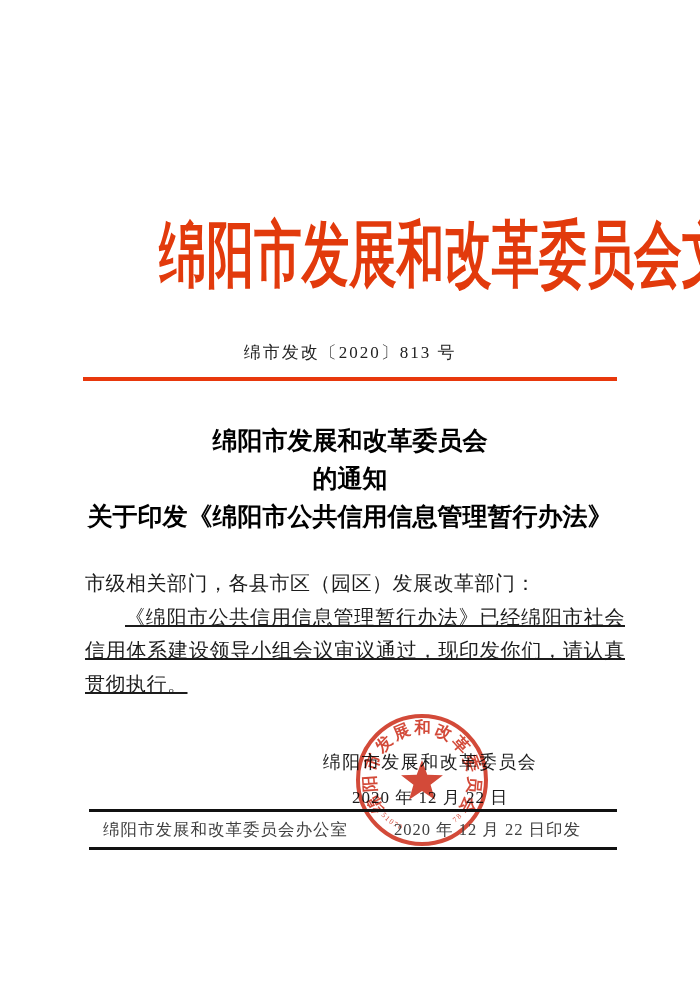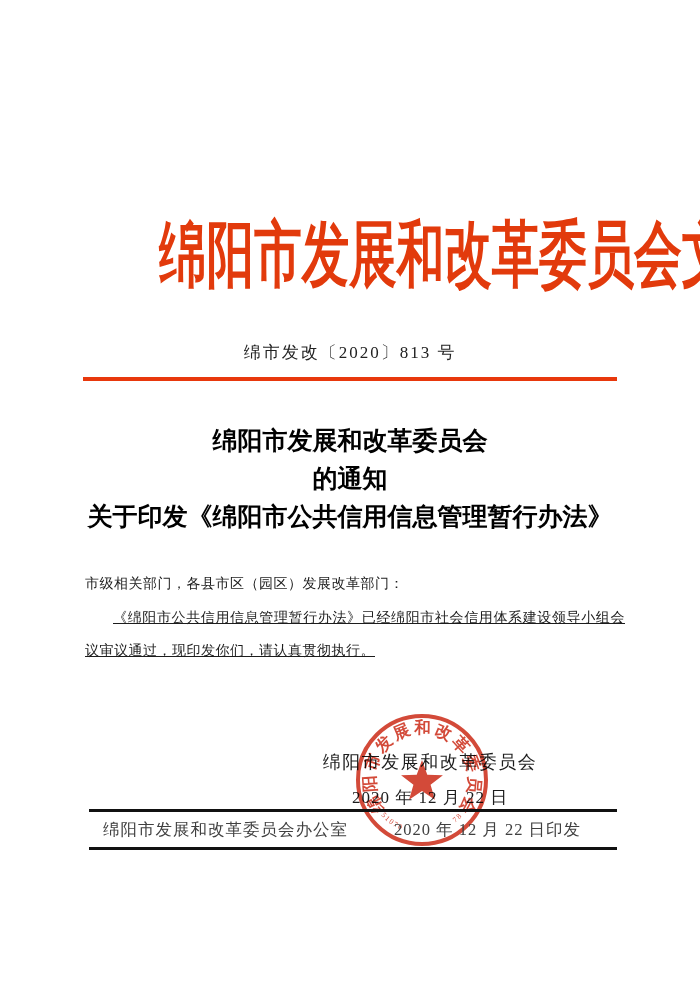--- a/index.html
+++ b/index.html
@@ -36,21 +36,21 @@
   }
   
   .notice-title {
     position:absolute; top:422px; left:0; width:700px;
     text-align:center; font-weight:bold; color:#000;
     font-size:25px; line-height:38px;
   }
   
   .body-block {
     position:absolute; top:567px; left:85px; width:540px;
-    font-size:14px; line-height:33.5px; letter-spacing:0.5px;
+    font-size:20px; line-height:33.5px; letter-spacing:0.5px;
     text-align:justify; color:#1c1c1c;
   }
   .body-block .para { text-indent:2em;text-decoration:underline; }
   
   .sig-block {
     position:absolute; top:750px; left:230px; width:400px;
     text-align:center; color:#1c1c1c;
   }
   .sig-issuer { font-size:18px; letter-spacing:1.5px; line-height:24px; }
   .sig-date  { font-size:17px; letter-spacing:1px; line-height:24px; margin-top:12px; }

